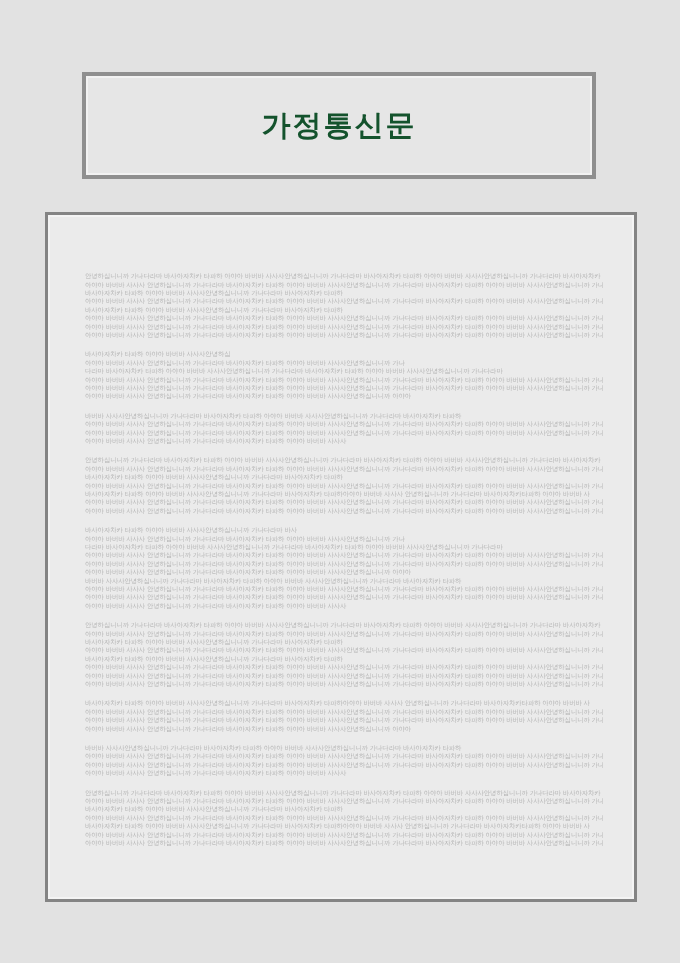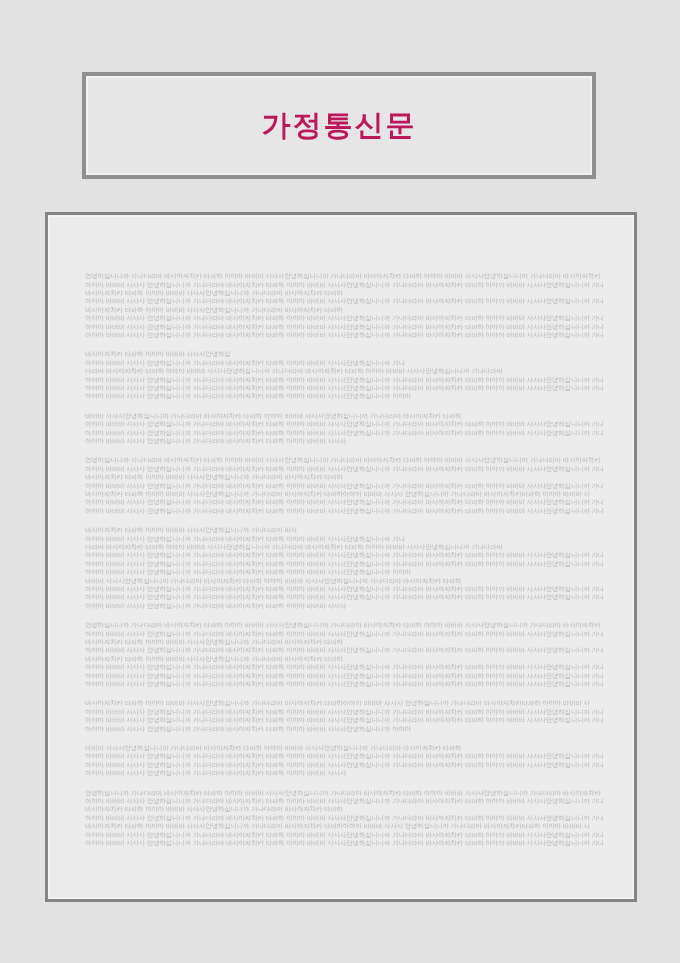--- a/index.html
+++ b/index.html
@@ -22,21 +22,21 @@
     background: #e6e6e6;
     border: 4px solid #8f8f8f;
     box-shadow: inset 0 0 0 2px #f2f2f2;
     display: flex;
     align-items: center;
     justify-content: center;
   }
   .title-text {
     font-size: 29px;
     font-weight: bold;
-    color: #be185d;
+    color: #14532d;
     letter-spacing: 2px;
   }
 
   
   .doc-panel {
     position: absolute;
     left: 45px;
     top: 212px;
     width: 586px;
     height: 684px;

